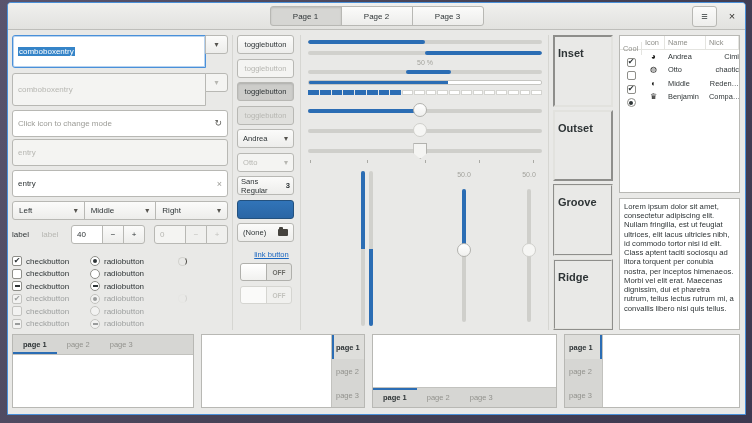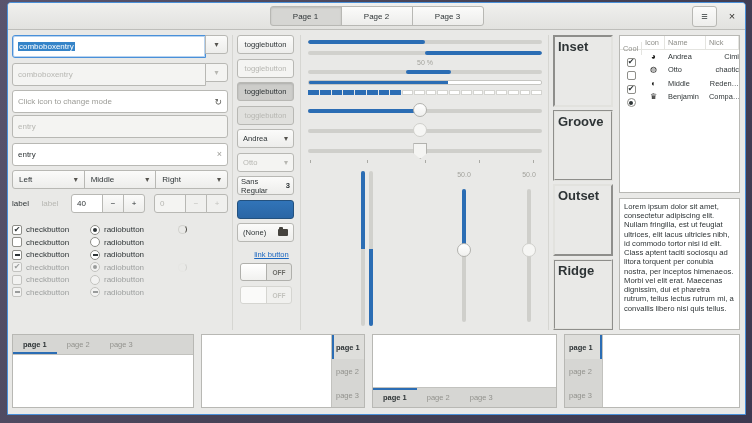--- a/index.html
+++ b/index.html
@@ -37,21 +37,21 @@
   
   .main{ flex:1 1 auto; display:flex; padding:5px 5px 2px 4px; min-height:0; }
   .col{ display:flex; flex-direction:column; }
   .col1{ width:216px; }
   .col2{ width:64px; border-left:1px solid #d6d6d2; padding:0 2px 0 4px; margin-left:4px; }
   .col3{ flex:1; border-left:1px solid #d6d6d2; border-right:1px solid #d6d6d2; padding:2px 4px 0 5px; margin:0 4px; min-width:0; }
   .col4{ width:62px; gap:3px; padding-right:2px; }
   .col5{ width:121px; margin-left:4px; gap:5px; }
   
   .entry{
-    background:#fff; border:1px solid #b8b8b4; border-radius:3px; height:23px;
+    background:#fff; border:1px solid #b8b8b4; border-radius:3px; height:33px;
     display:flex; align-items:center; padding:0 5px; color:#2e3436; min-width:0;
   }
   .entry.focused{ border-color:#4a90d9; box-shadow:inset 0 0 0 1px rgba(74,144,217,.4); }
   .disabled .entry,.entry.disabled,.btn.disabled{ background:#f4f4f2; color:#b7b7b2; }
   .placeholder{ color:#9b9b96; }
   .entry-icon{ margin-left:auto; color:#5a5a55; font-size:9px; }
   .entry-icon.dim{ color:#9b9b96; }
   .selection{ background:#3584c8; color:#fff; padding:0 1px; }
   .linked-row{ display:flex; margin-bottom:4.5px; }
   .linked-row .entry{ flex:1; border-radius:3px 0 0 3px; }
@@ -133,21 +133,21 @@
   .vscale{ position:absolute; top:0; bottom:0; width:40px; }
   .vlabel{ position:absolute; top:2px; left:0; right:0; text-align:center; color:#a3a39d; font-size:7px; }
   .vtrack{ position:absolute; top:20px; bottom:8px; left:50%; width:3.5px; margin-left:-2px; background:#cfcfcb; border-radius:2px; }
   .vfill{ position:absolute; top:20px; left:50%; width:3.5px; margin-left:-2px; background:var(--accent); border-radius:2px;
           height:calc((100% - 28px) * (var(--vs1) / 100)); }
   .vknob{ position:absolute; left:50%; margin-left:-7px; width:14px; height:14px;
           top:calc(20px + (100% - 28px) * (var(--vs1) / 100) - 7px);
           background:linear-gradient(#ffffff,#f0f0ee); border:1px solid #b2b2ae; border-radius:50%; }
   .vscale.disabled .vknob{ background:#f6f6f4; border-color:#cfcfcb; }
   
-  .frame{ flex:1; padding:2px 3px; font-weight:bold; font-size:13px; color:#2e3436; background:#e9e9e7; }
+  .frame{ flex:1; padding:10px 3px; font-weight:bold; font-size:11px; color:#2e3436; background:#e9e9e7; }
   .frame.inset{ border:2px inset #e2e2de; }
   .frame.outset{ border:2px outset #e2e2de; }
   .frame.groove{ border:2px groove #e2e2de; }
   .frame.ridge{ border:2px ridge #e2e2de; }
   
   .treeview{ height:158px; background:#fff; border:1px solid #b8b8b4; font-size:7.4px; overflow:hidden; }
   .trow{ display:flex; align-items:center; height:13.5px; }
   .trow.thead{ color:#8e8e89; border-bottom:1px solid #e4e4e0; }
   .tc{ padding-left:3px; overflow:hidden; white-space:nowrap; }
   .tc1{ width:22px; display:flex; justify-content:center; padding-left:0;margin-top:12px; }
@@ -448,22 +448,22 @@
         <div class="vscale disabled" style="left:203px">
           <div class="vlabel">50.0</div>
           <div class="vtrack"></div>
           <div class="vknob"></div>
         </div>
       </div>
     </div>
 
     <div class="col col4">
       <div class="frame inset"><span>Inset</span></div>
+      <div class="frame outset"><span>Outset</span></div>
       <div class="frame groove"><span>Groove</span></div>
-      <div class="frame outset"><span>Outset</span></div>
       <div class="frame ridge"><span>Ridge</span></div>
     </div>
 
     <div class="col col5">
       <div class="treeview">
         <div class="trow thead">
           <span class="tc tc1">Cool</span>
           <span class="tc tc2">Icon</span>
           <span class="tc tc3">Name</span>
           <span class="tc tc4">Nick</span>

